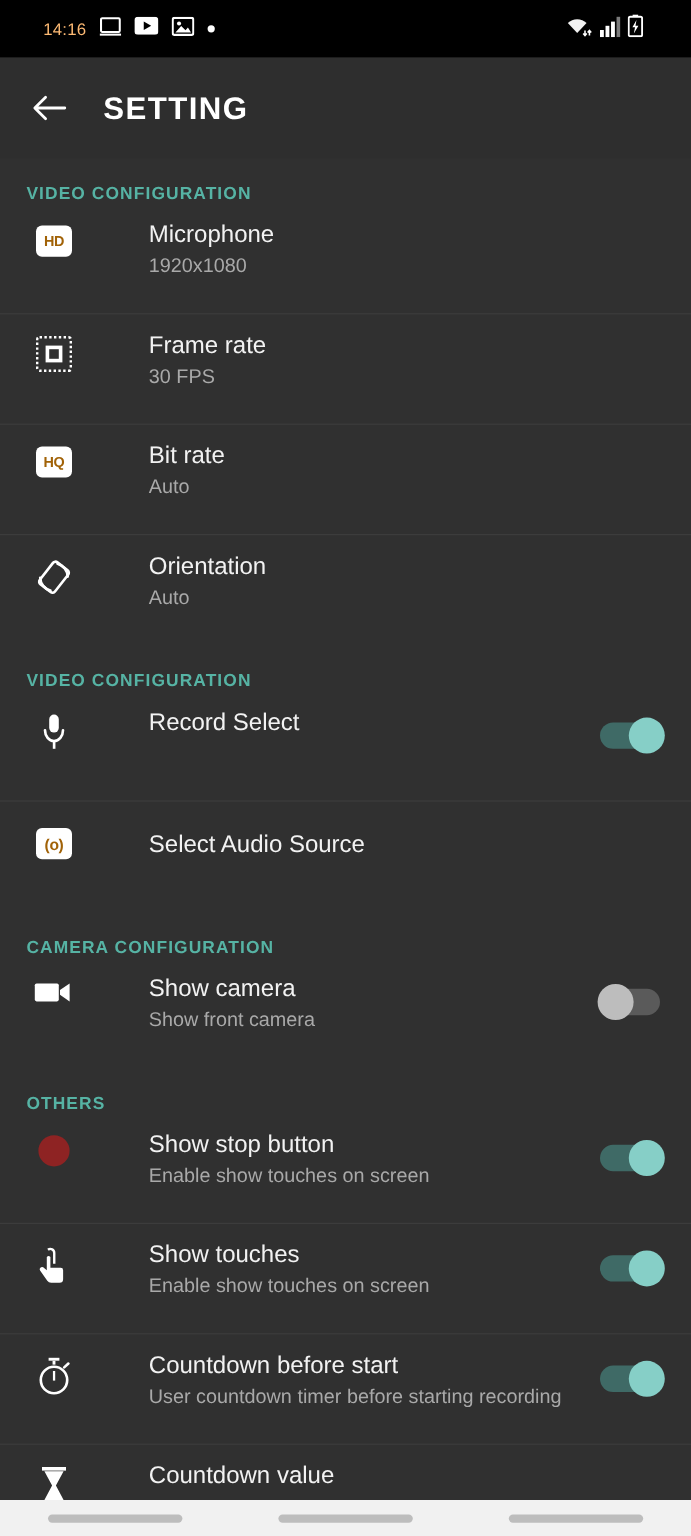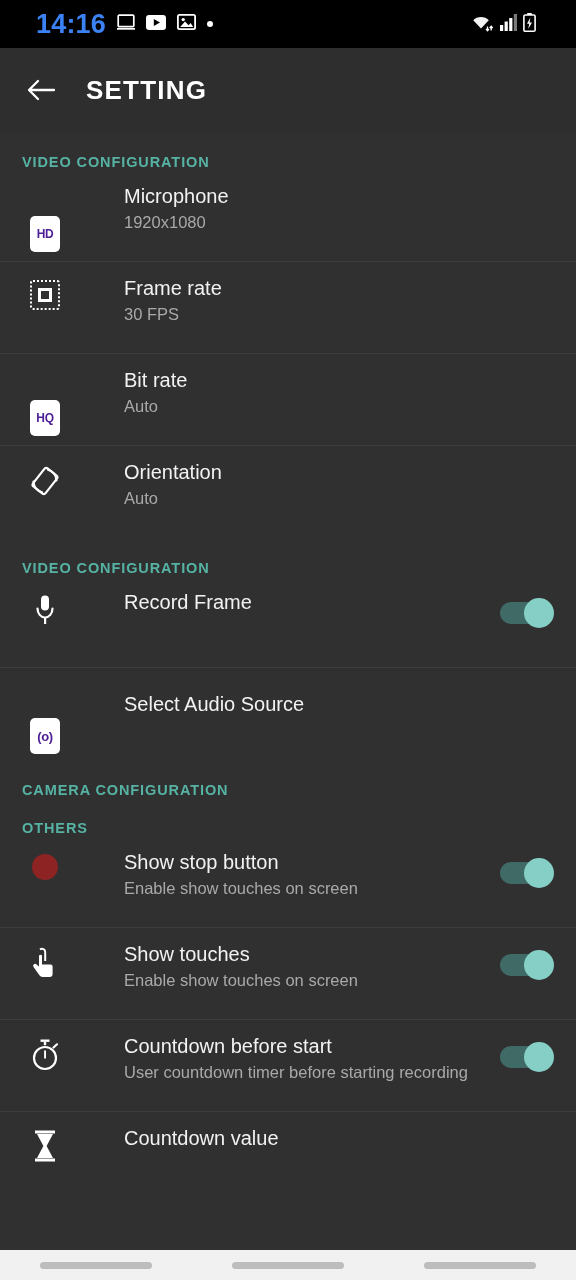--- a/index.html
+++ b/index.html
@@ -30,24 +30,24 @@
     justify-content: space-between;
     padding: 0 16px 0 36px;
     flex: 0 0 48px;
   }
   .status-left {
     display: flex;
     align-items: center;
     gap: 11px;
   }
   .status-time {
-    color: #3b82f6;
-    font-size: 27px;
+    color: #fdba74;
+    font-size: 14px;
     letter-spacing: 0.2px;
-    font-weight: 700;
+    font-weight: 400;
   }
   .status-right {
     display: flex;
     align-items: center;
     gap: 6px;
     padding-right: 24px;
   }
   .sb-icon { display: block; }
   .dot-icon {
     width: 6px; height: 6px;
@@ -143,32 +143,31 @@
     padding-top: 22px;
     padding-left: 8px;
   }
 
   
   .row.no-sub .row-text { padding-top: 22px; }
   .row.no-sub .row-icon { padding-top: 22px; }
 
   
   .badge {
-    width: 30px; height: 36px;
+    width: 30px; height: 26px;
     background: #ffffff;
     border-radius: 5px;
     display: flex;
     align-items: center;
     justify-content: center;
-    color: #4c1d95;
+    color: #a16207;
     font-size: 12px;
     font-weight: 700;
     letter-spacing: -0.3px;
     font-family: "Liberation Sans", sans-serif;
-    margin-top: 28px;
   }
   .badge.sq {
     font-size: 13px;
   }
 
   .dashsq {
     width: 30px; height: 30px;
     border: 2.5px dotted #ffffff;
     border-radius: 3px;
     display: flex;
@@ -352,41 +351,59 @@
 
     <div class="row has-divider">
       <div class="row-icon">
         <svg width="22" height="32" viewBox="0 0 22 32">
           <rect x="7" y="1.5" width="8" height="15" rx="4" fill="#ffffff"></rect>
           <path d="M3.5 14.5 A7.5 9 0 0 0 18.5 14.5" stroke="#ffffff" stroke-width="2.2" fill="none" stroke-linecap="round"></path>
           <rect x="10" y="23" width="2.2" height="7" fill="#ffffff"></rect>
         </svg>
       </div>
       <div class="row-text">
-        <div class="row-title">Record Frame</div>
+        <div class="row-title">Record Select</div>
       </div>
       <div class="row-right">
         <span class="toggle on">
           <span class="track"></span>
             <span class="thumb"></span>
         </span>
       </div>
     </div>
 
     <div class="row no-sub">
       <div class="row-icon">
         <span class="badge sq">(o)</span>
       </div>
       <div class="row-text">
         <div class="row-title">Select Audio Source</div>
       </div>
     </div>
 
     <div class="section-header">CAMERA CONFIGURATION</div>
 
+    <div class="row">
+      <div class="row-icon">
+        <svg width="34" height="22" viewBox="0 0 34 22">
+          <rect x="1" y="3.5" width="20" height="15" rx="1.5" fill="#ffffff"></rect>
+          <polygon points="22,9 30,3.5 30,18.5 22,13" fill="#ffffff"></polygon>
+        </svg>
+      </div>
+      <div class="row-text">
+        <div class="row-title">Show camera</div>
+        <div class="row-sub">Show front camera</div>
+      </div>
+      <div class="row-right">
+        <span class="toggle off">
+          <span class="track"></span>
+            <span class="thumb"></span>
+        </span>
+      </div>
+    </div>
 
     <div class="section-header">OTHERS</div>
 
     <div class="row has-divider">
       <div class="row-icon">
         <span class="red-dot"></span>
       </div>
       <div class="row-text">
         <div class="row-title">Show stop button</div>
         <div class="row-sub">Enable show touches on screen</div>

